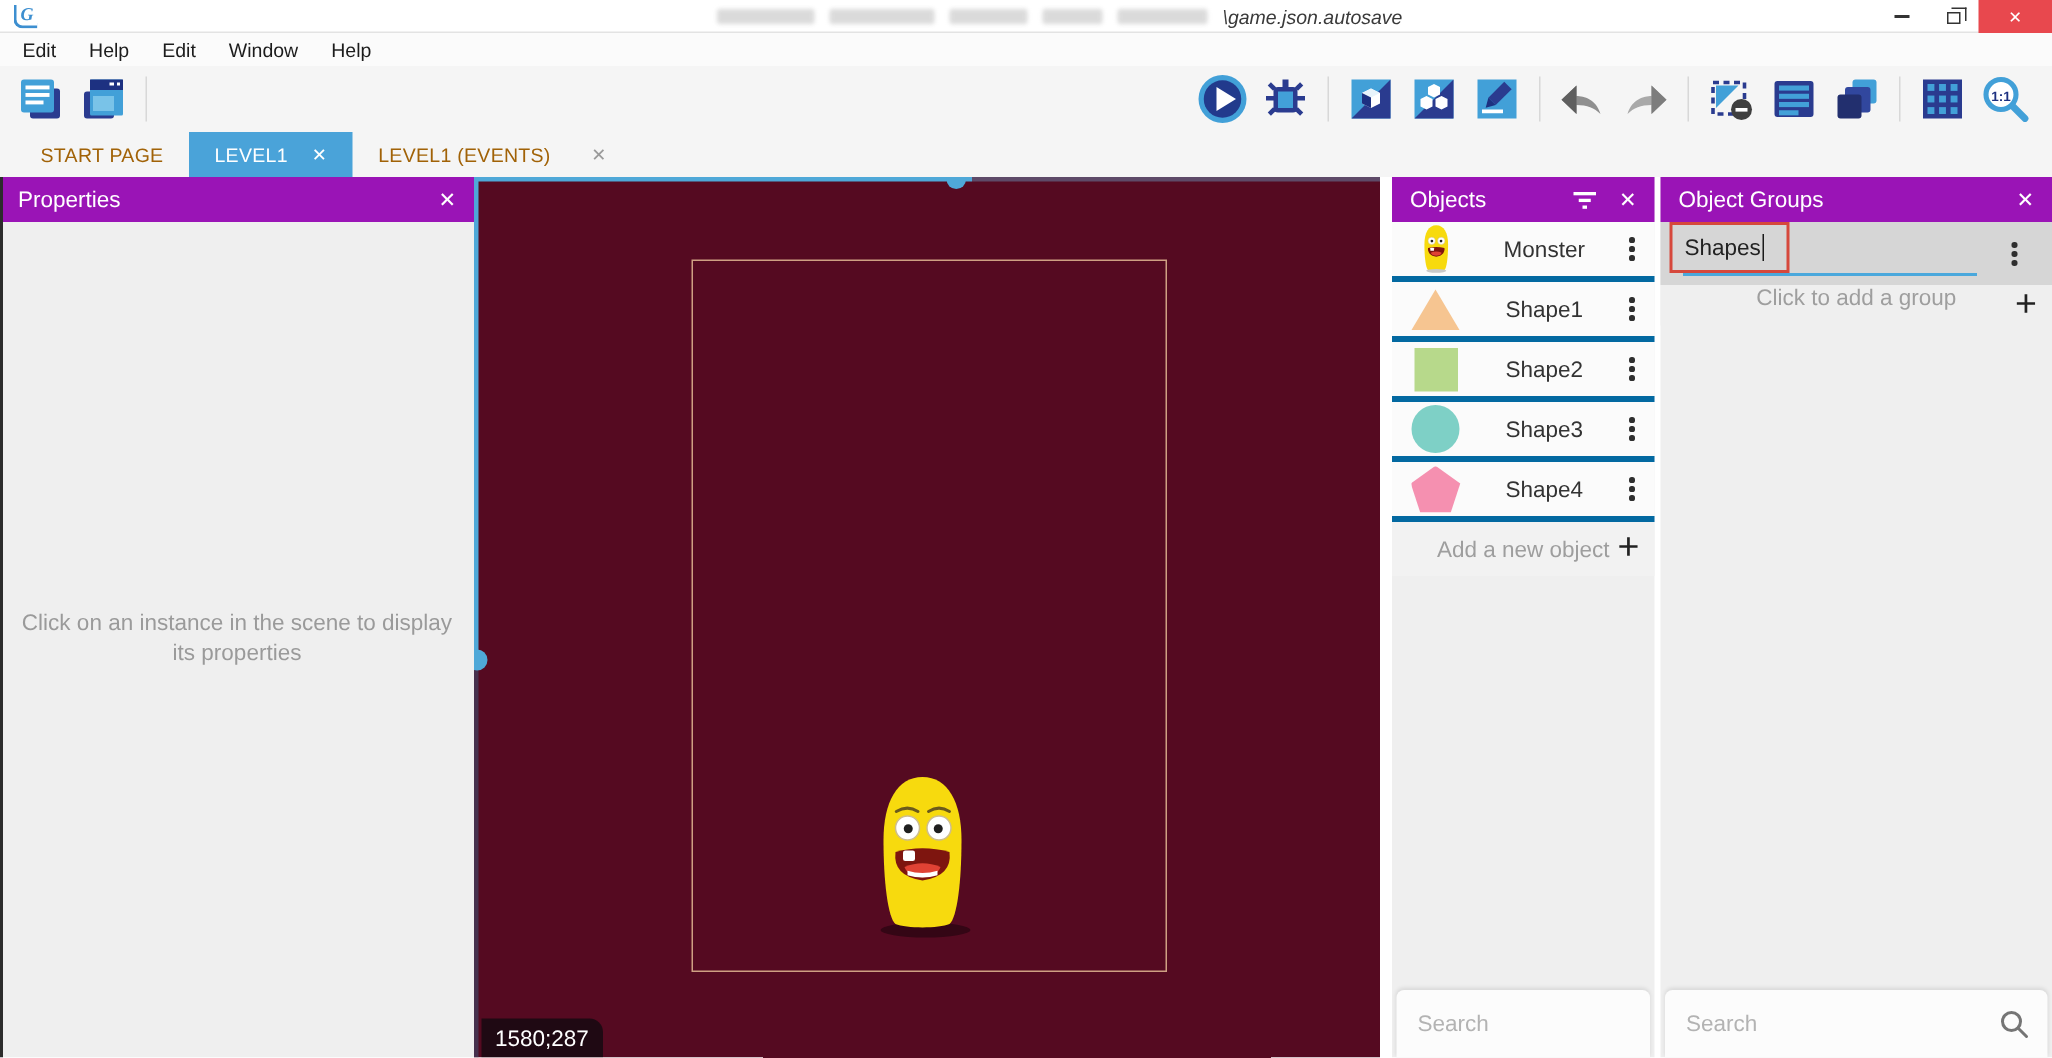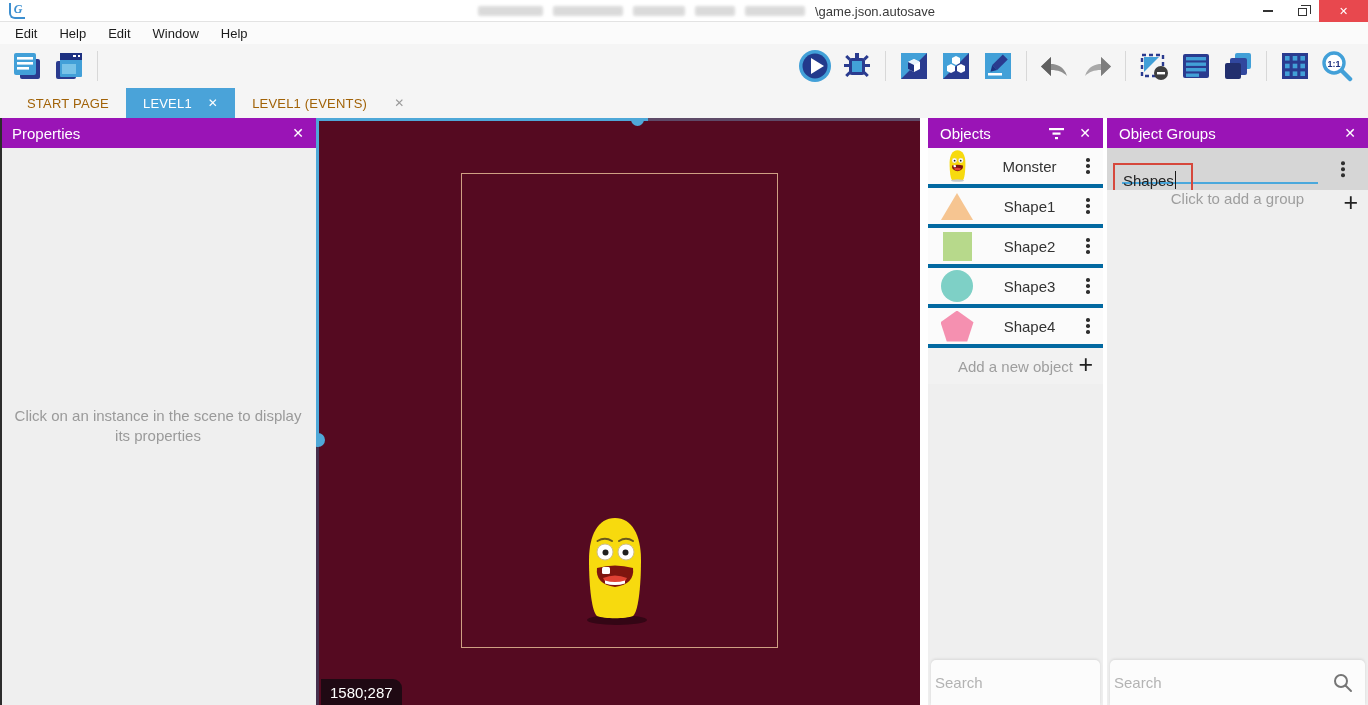--- a/index.html
+++ b/index.html
@@ -4,21 +4,21 @@
 <style>
   * { margin:0; padding:0; box-sizing:border-box; }
   html,body { width:1368px; height:705px; overflow:hidden; background:#fff;
     font-family:"Liberation Sans", sans-serif; -webkit-font-smoothing:antialiased; }
 
   
   .titlebar { position:relative; height:22px; background:#ffffff; border-bottom:1px solid #e3e3e3; }
   .logo { position:absolute; left:9px; top:3px; width:16px; height:16px; font:italic bold 12px "Liberation Serif", serif;
     color:#3d8fd0; border-bottom:2px solid #3d8fd0; border-left:2px solid #3d8fd0; border-radius:0 0 0 6px;
     text-align:center; line-height:13px; }
-  .title-center { position:absolute; left:478px; top:0; height:22px; display:flex; align-items:center; gap:10px; }
+  .title-center { position:absolute; left:478px; top:0; height:22px; display:flex; align-items:center; gap:10px;font-style:italic; }
   .redact { height:10px; background:#bdbdbd; opacity:.55; border-radius:2px; filter:blur(1.5px); }
   .r1{width:65px;} .r2{width:70px;} .r3{width:52px;} .r4{width:40px;} .r5{width:60px;}
   .title-text { font-size:13px; color:#3a3a3a; white-space:nowrap; }
   .win-controls { position:absolute; right:0; top:0; height:22px; display:flex; }
   .win-btn { width:34px; height:22px; display:flex; align-items:center; justify-content:center; }
   .min-glyph { width:10px; height:2px; background:#333; }
   .restore-glyph { position:relative; width:9px; height:8px; border:1px solid #333; margin-top:2px; }
   .restore-glyph::before { content:""; position:absolute; left:2px; top:-4px; width:9px; height:8px;
     border:1px solid #333; border-bottom:none; border-left:none; background:transparent; }
   .close-btn { width:49px; background:#e8484e; color:#fff; font-size:11px; }
@@ -80,29 +80,29 @@
   .sq { width:29px; height:29px; background:#b7d98b; }
   .cir { width:32px; height:32px; border-radius:50%; background:#7ed0c6; }
   .pent { width:33px; height:31px; background:#f590b0; clip-path:polygon(50% 0, 100% 38%, 81% 100%, 19% 100%, 0 38%); }
   .add-row { height:36px; display:flex; align-items:center; position:relative; background:#f2f2f2; }
   .add-label { flex:1; text-align:center; color:#9e9e9e; font-size:15px; }
   .plus { position:absolute; right:10px; top:50%; transform:translateY(-54%); font-size:25px; font-weight:300; color:#222; }
 
   .search-card { position:absolute; left:3px; right:3px; bottom:0; height:45px; background:#fcfcfc;
     border-radius:5px 5px 0 0; box-shadow:0 -1px 3px rgba(0,0,0,.10); display:flex; align-items:center; }
   .search-input { flex:1; border:none; outline:none; background:transparent; font-size:15px;
-    font-family:"Liberation Sans", sans-serif; color:#444; padding-left:4px; }
+    font-family:"Liberation Sans", sans-serif; color:#444; padding-left:14px; }
   .search-input::placeholder { color:#b3b3b3; }
   .search-icon-box { padding-right:12px; display:flex; }
 
   
   .groups { position:absolute; left:1107px; top:0; width:261px; height:100%; background:#efefef; }
   .group-edit-row { position:relative; height:42px; background:#d6d6d6; }
   .blue-underline { position:absolute; left:15px; width:196px; top:34px; height:2px; background:#4aa8dc; }
-  .red-box { position:absolute; left:6px; top:15px; width:80px; height:34px; border:2px solid #d6483c;
+  .red-box { position:absolute; left:6px; top:0; width:80px; height:34px; border:2px solid #d6483c;
     display:flex; align-items:center; padding-left:8px; background:transparent; }
   .group-name { font-size:15px; color:#222; }
   .caret { display:inline-block; width:1.5px; height:18px; background:#1a1a1a; margin-left:1px; }
   .group-dots { position:absolute; right:18px; top:50%; transform:translateY(-50%); }
   .group-add-row { position:relative; height:27px; display:flex; align-items:flex-start; background:#efefef; }
 </style>
 </head>
 <body>
 
 <div class="titlebar">

